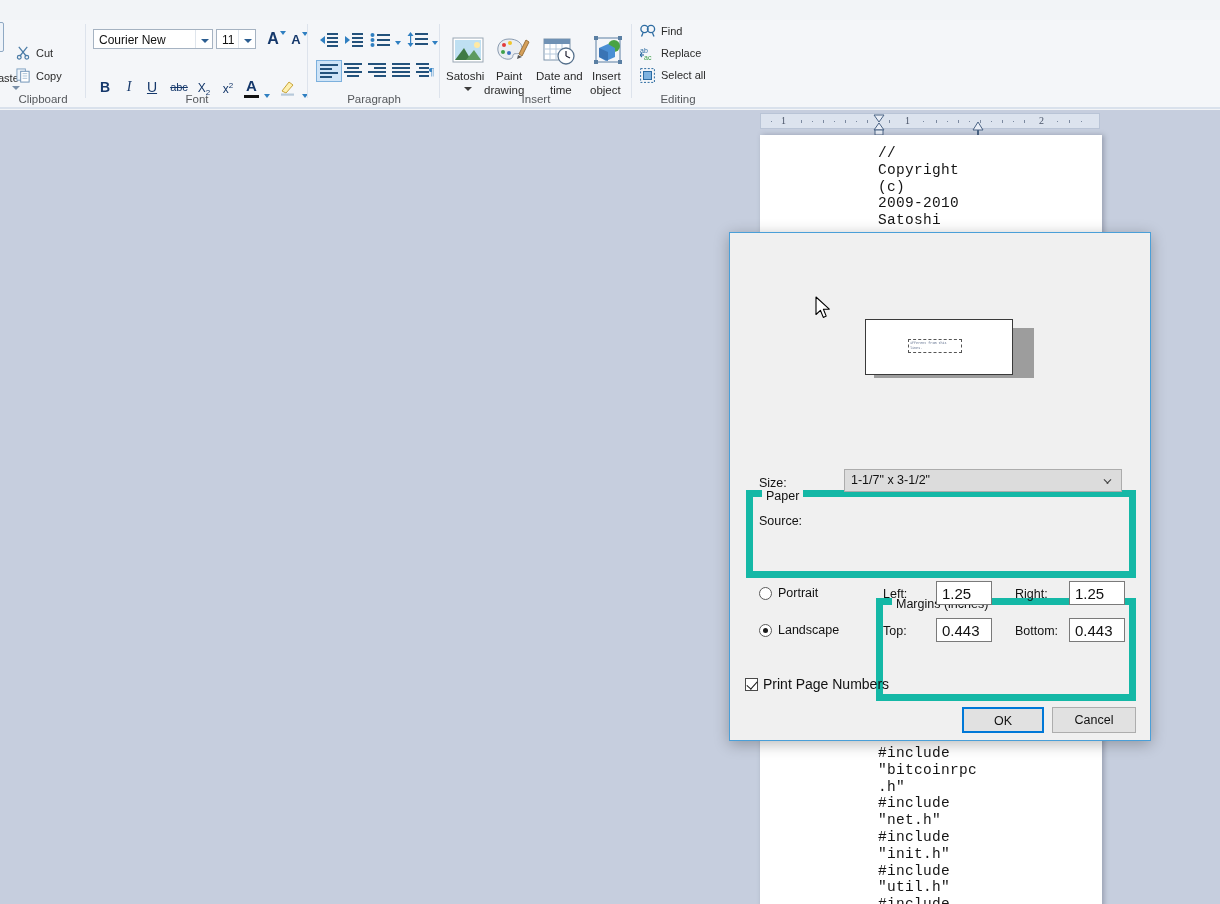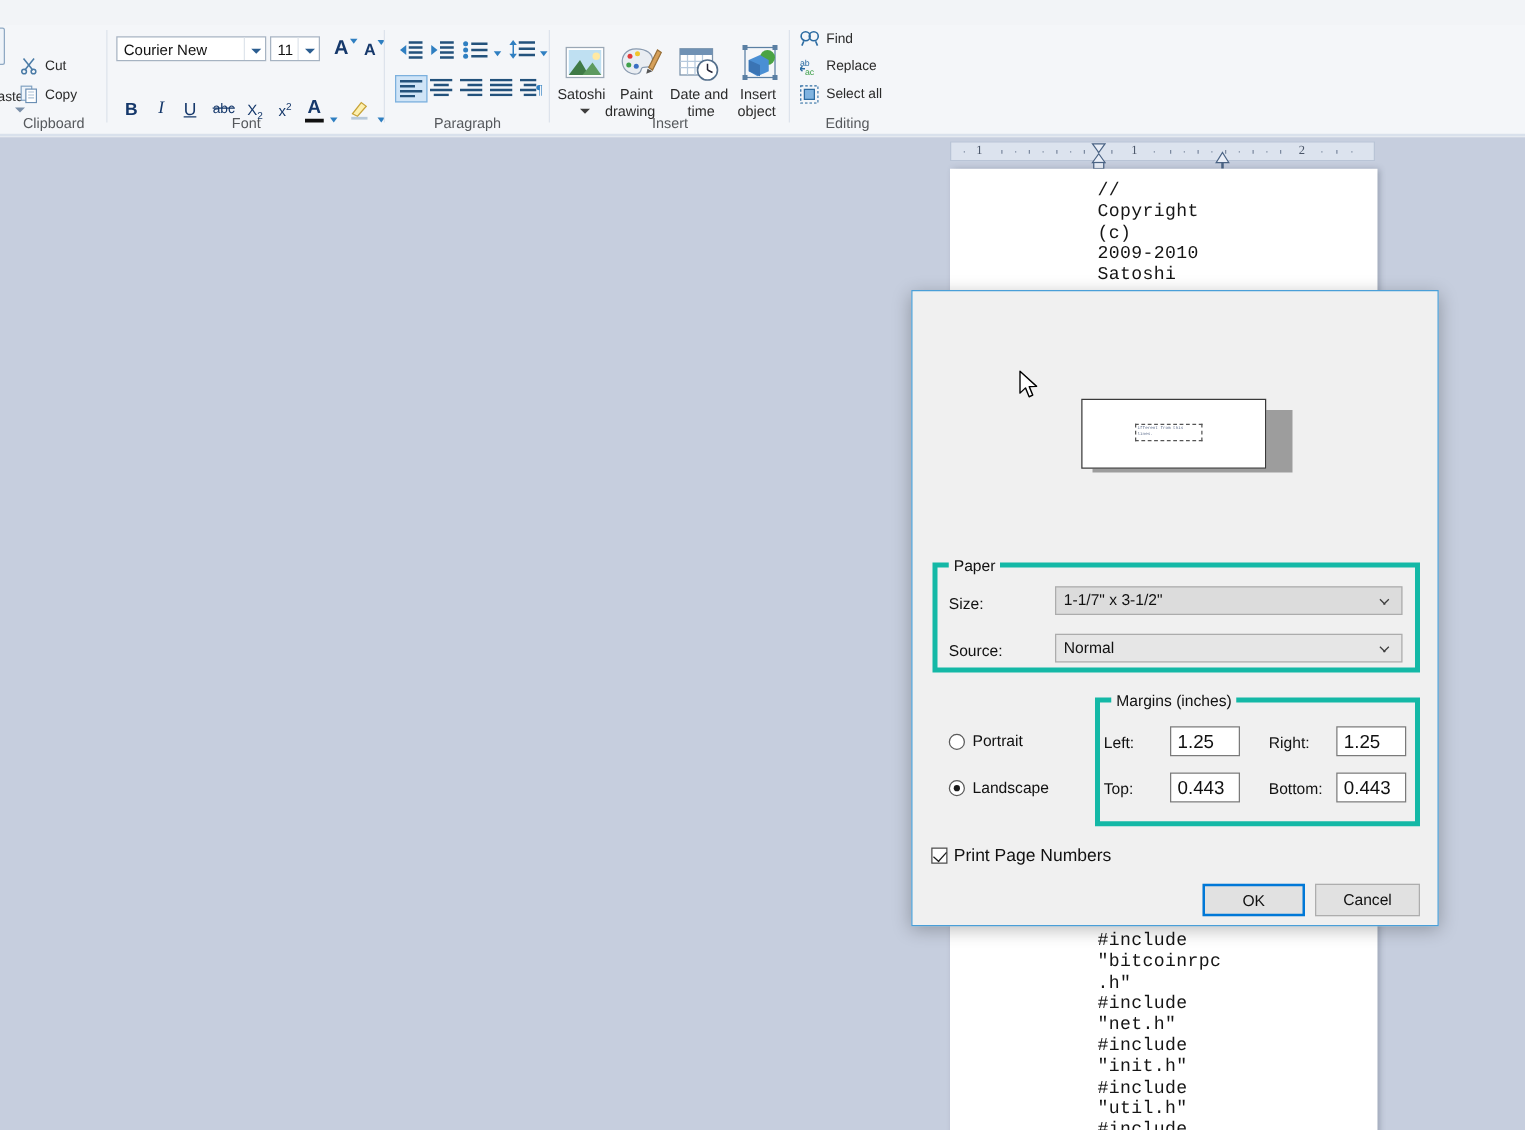--- a/index.html
+++ b/index.html
@@ -84,21 +84,21 @@
   #preview{position:absolute;left:135px;top:86px;width:160px;height:60px;}
   #prev-shadow{position:absolute;left:9px;top:9px;width:160px;height:50px;background:#9d9d9d;}
   #prev-page{position:absolute;left:0;top:0;width:148px;height:56px;background:#fff;border:1.4px solid #3a3a3a;box-sizing:border-box;}
   #prev-text{position:absolute;left:42px;top:19px;width:52px;height:12px;border:1px dashed #555;}
   #prev-text i{position:absolute;left:1px;font-style:normal;font-size:3.4px;line-height:4.6px;color:#5a6a8a;font-family:"Liberation Mono",monospace;white-space:nowrap;}
 
   
   #cursor{position:absolute;left:815px;top:296px;width:17px;height:25px;}
 
   
-  .gbox{position:absolute;border:4px solid #14b8a6;box-sizing:border-box;}
+  .gbox{position:absolute;border:7px solid #14b8a6;box-sizing:border-box;margin-top:40px;}
   .gbox > legend, .gbox .gbtitle{position:absolute;top:-8px;left:9px;background:#f0f0f0;padding:0 4px;font-size:12.5px;color:#111;}
 
   .flabel{position:absolute;font-size:12.5px;color:#111;}
 
   .dlgcombo{position:absolute;height:23px;background:#e6e6e6;border:1px solid #acacac;box-sizing:border-box;}
   .dlgcombo.sel{background:#dcdcdc;}
   .dlgcombo .v{position:absolute;left:6px;top:3px;font-size:12.5px;color:#111;}
   .dlgcombo .chev{position:absolute;right:9px;top:8px;width:9px;height:9px;}
   .dlgcombo .chev:before,.dlgcombo .chev:after{content:"";position:absolute;top:3px;width:6px;height:1.2px;background:#3c3c3c;}
   .dlgcombo .chev:before{left:0;transform:rotate(45deg);}
@@ -509,24 +509,20 @@
 
   <div class="gbox" style="left:16px;top:217px;width:390px;height:88px;">
     <span class="gbtitle">Paper</span>
   </div>
   <span class="flabel" style="left:29px;top:243px">Size:</span>
   <div class="dlgcombo sel" style="left:114px;top:236px;width:278px;">
     <span class="v">1-1/7" x 3-1/2"</span>
     <span class="chev"></span>
   </div>
   <span class="flabel" style="left:29px;top:281px">Source:</span>
-  <div class="dlgcombo" style="left:114px;top:274px;width:278px;">
-    <span class="v">Normal</span>
-    <span class="chev"></span>
-  </div>
 
   <div class="radiorow" style="left:29px;top:353px;">
     <span class="radio"></span>
     <span class="rl">Portrait</span>
   </div>
   <div class="radiorow" style="left:29px;top:390px;">
     <span class="radio on"></span>
     <span class="rl">Landscape</span>
   </div>
 

